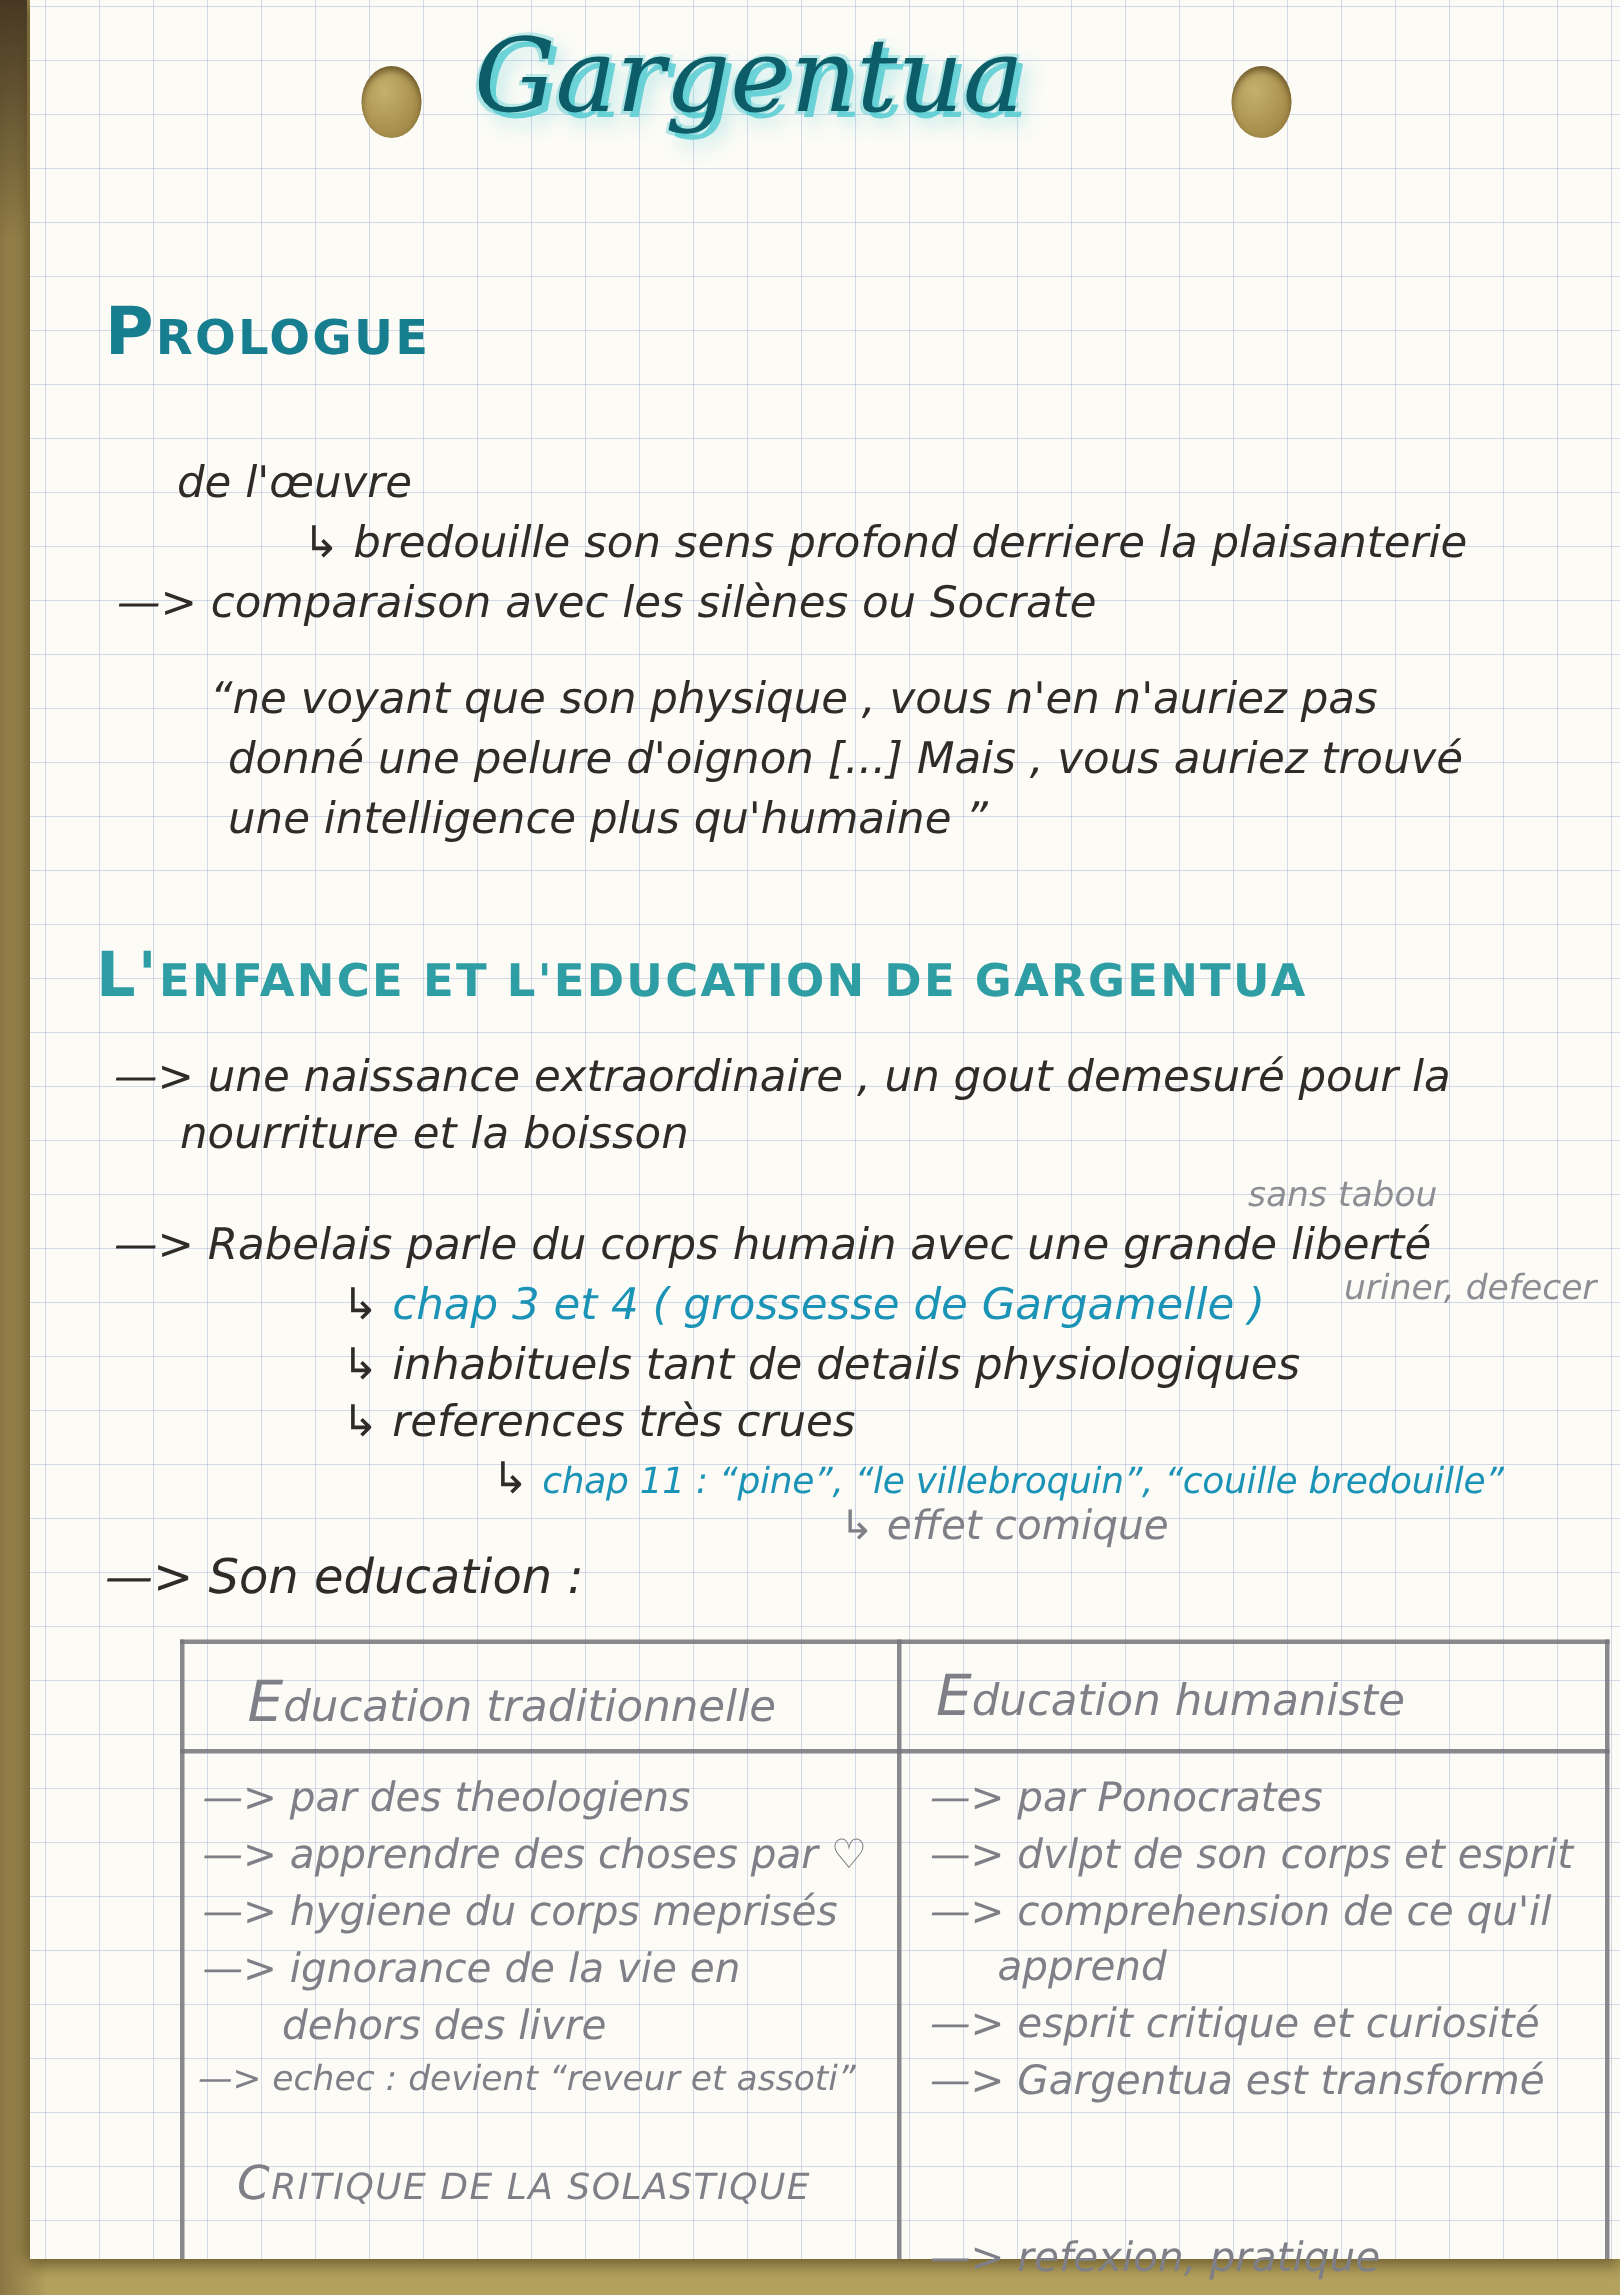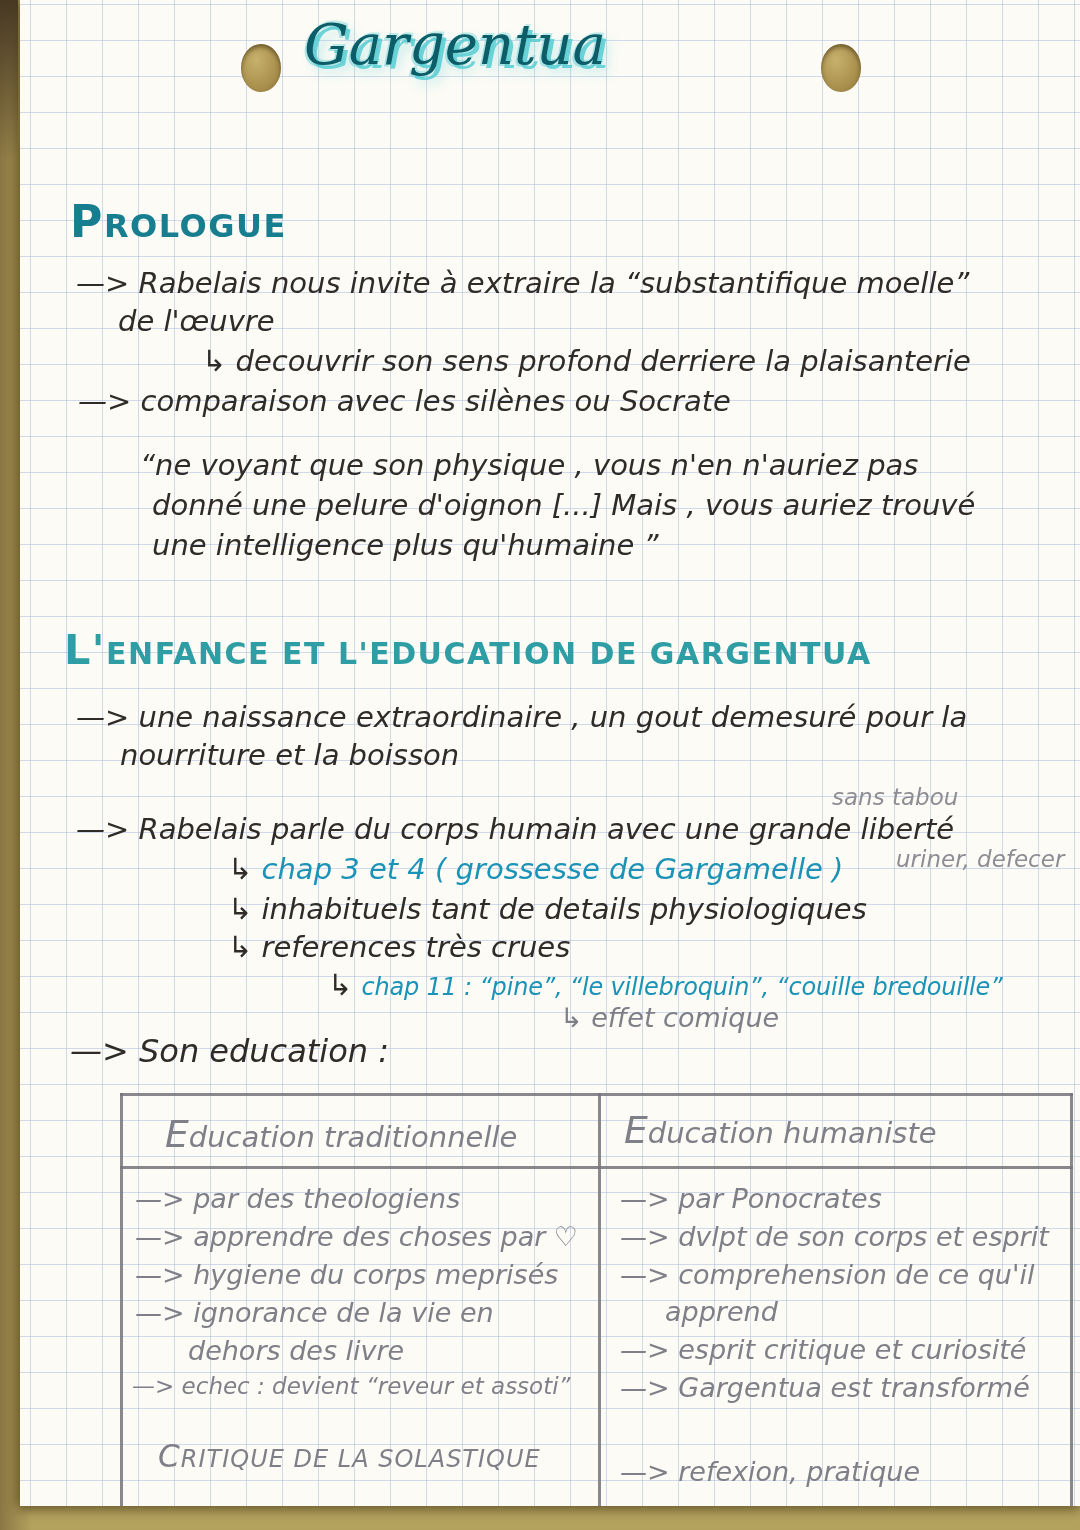--- a/index.html
+++ b/index.html
@@ -39,24 +39,24 @@
   .line { position: absolute; white-space: nowrap; }
   .hand { font-style: italic; }
   .ink    { color: #2e2b28; font-size: 29px; }
   .ink-lg { color: #2e2b28; font-size: 32px; }
   .blue   { color: #1b93b6; }
   .blue-sm{ color: #1b93b6; font-size: 24px; letter-spacing: -0.2px; }
   .pencil    { color: #7f7f88; font-size: 27px; }
   .pencil-sm { color: #8d8d94; font-size: 23px; }
   .title {
     position: absolute;
-    left: 284px; top: 12px;
+    left: 296px; top: 12px;
     font-family: "DejaVu Serif", serif;
     font-style: italic;
-    font-size: 56px;
+    font-size: 68px;
     color: #0d5d68;
     text-shadow:
       4px 4px 0 rgba(86,205,210,0.85),
       -2px 2px 0 rgba(86,205,210,0.45),
       2px -2px 0 rgba(86,205,210,0.35),
       7px 8px 12px rgba(86,205,210,0.45);
   }
   .heading {
     position: absolute;
     font-weight: bold;
@@ -78,23 +78,22 @@
 
 <div class="paper">
 
   <div class="hole" style="left:221px; top:44px;"></div>
   <div class="hole" style="left:801px; top:44px;"></div>
 
   <div class="title">Gargentua</div>
 
   <div class="heading h-prologue">PROLOGUE</div>
 
-  <div class="line hand ink" style="left:56px; top:266px;">—&gt; Rabelais nous invite à extraire la “substantifique moelle”</div>
   <div class="line hand ink" style="left:98px; top:304px;">de l'œuvre</div>
-  <div class="line hand ink" style="left:182px; top:344px;">↳ decouvrir son sens profond derriere la plaisanterie</div>
+  <div class="line hand ink" style="left:182px; top:344px;">↳ bredouille son sens profond derriere la plaisanterie</div>
   <div class="line hand ink" style="left:58px; top:384px;">—&gt; comparaison avec les silènes ou Socrate</div>
 
   <div class="line hand ink" style="left:120px; top:448px;">“ne voyant que son physique , vous n'en n'auriez pas</div>
   <div class="line hand ink" style="left:132px; top:488px;">donné une pelure d'oignon [...] Mais , vous auriez trouvé</div>
   <div class="line hand ink" style="left:132px; top:528px;">une intelligence plus qu'humaine ”</div>
 
   <div class="heading h-enfance">L'ENFANCE ET L'EDUCATION DE GARGENTUA</div>
 
   <div class="line hand ink" style="left:56px; top:700px;">—&gt; une naissance extraordinaire , un gout demesuré pour la</div>
   <div class="line hand ink" style="left:100px; top:738px;">nourriture et la boisson</div>
@@ -133,17 +132,17 @@
   <div class="line hand pencil" style="left:168px; top:1335px;">dehors des livre</div>
   <div class="line hand pencil" style="left:112px; top:1373px; font-size:23px;">—&gt; echec : devient “reveur et assoti”</div>
   <div class="line hand tbl-note cap-first" style="left:138px; top:1438px;">CRITIQUE DE LA SOLASTIQUE</div>
 
   <div class="line hand pencil" style="left:600px; top:1183px;">—&gt; par Ponocrates</div>
   <div class="line hand pencil" style="left:600px; top:1221px;">—&gt; dvlpt de son corps et esprit</div>
   <div class="line hand pencil" style="left:600px; top:1259px;">—&gt; comprehension de ce qu'il</div>
   <div class="line hand pencil" style="left:645px; top:1296px;">apprend</div>
   <div class="line hand pencil" style="left:600px; top:1334px;">—&gt; esprit critique et curiosité</div>
   <div class="line hand pencil" style="left:600px; top:1372px;">—&gt; Gargentua est transformé</div>
-  <div class="line hand pencil" style="left:600px; top:1456px;">—&gt; refexion, pratique</div>
+  <div class="line hand pencil" style="left:600px; top:1490px;">—&gt; refexion, pratique</div>
 
 </div>
 
 <div class="corner-shadow"></div>
 
 </body></html>

